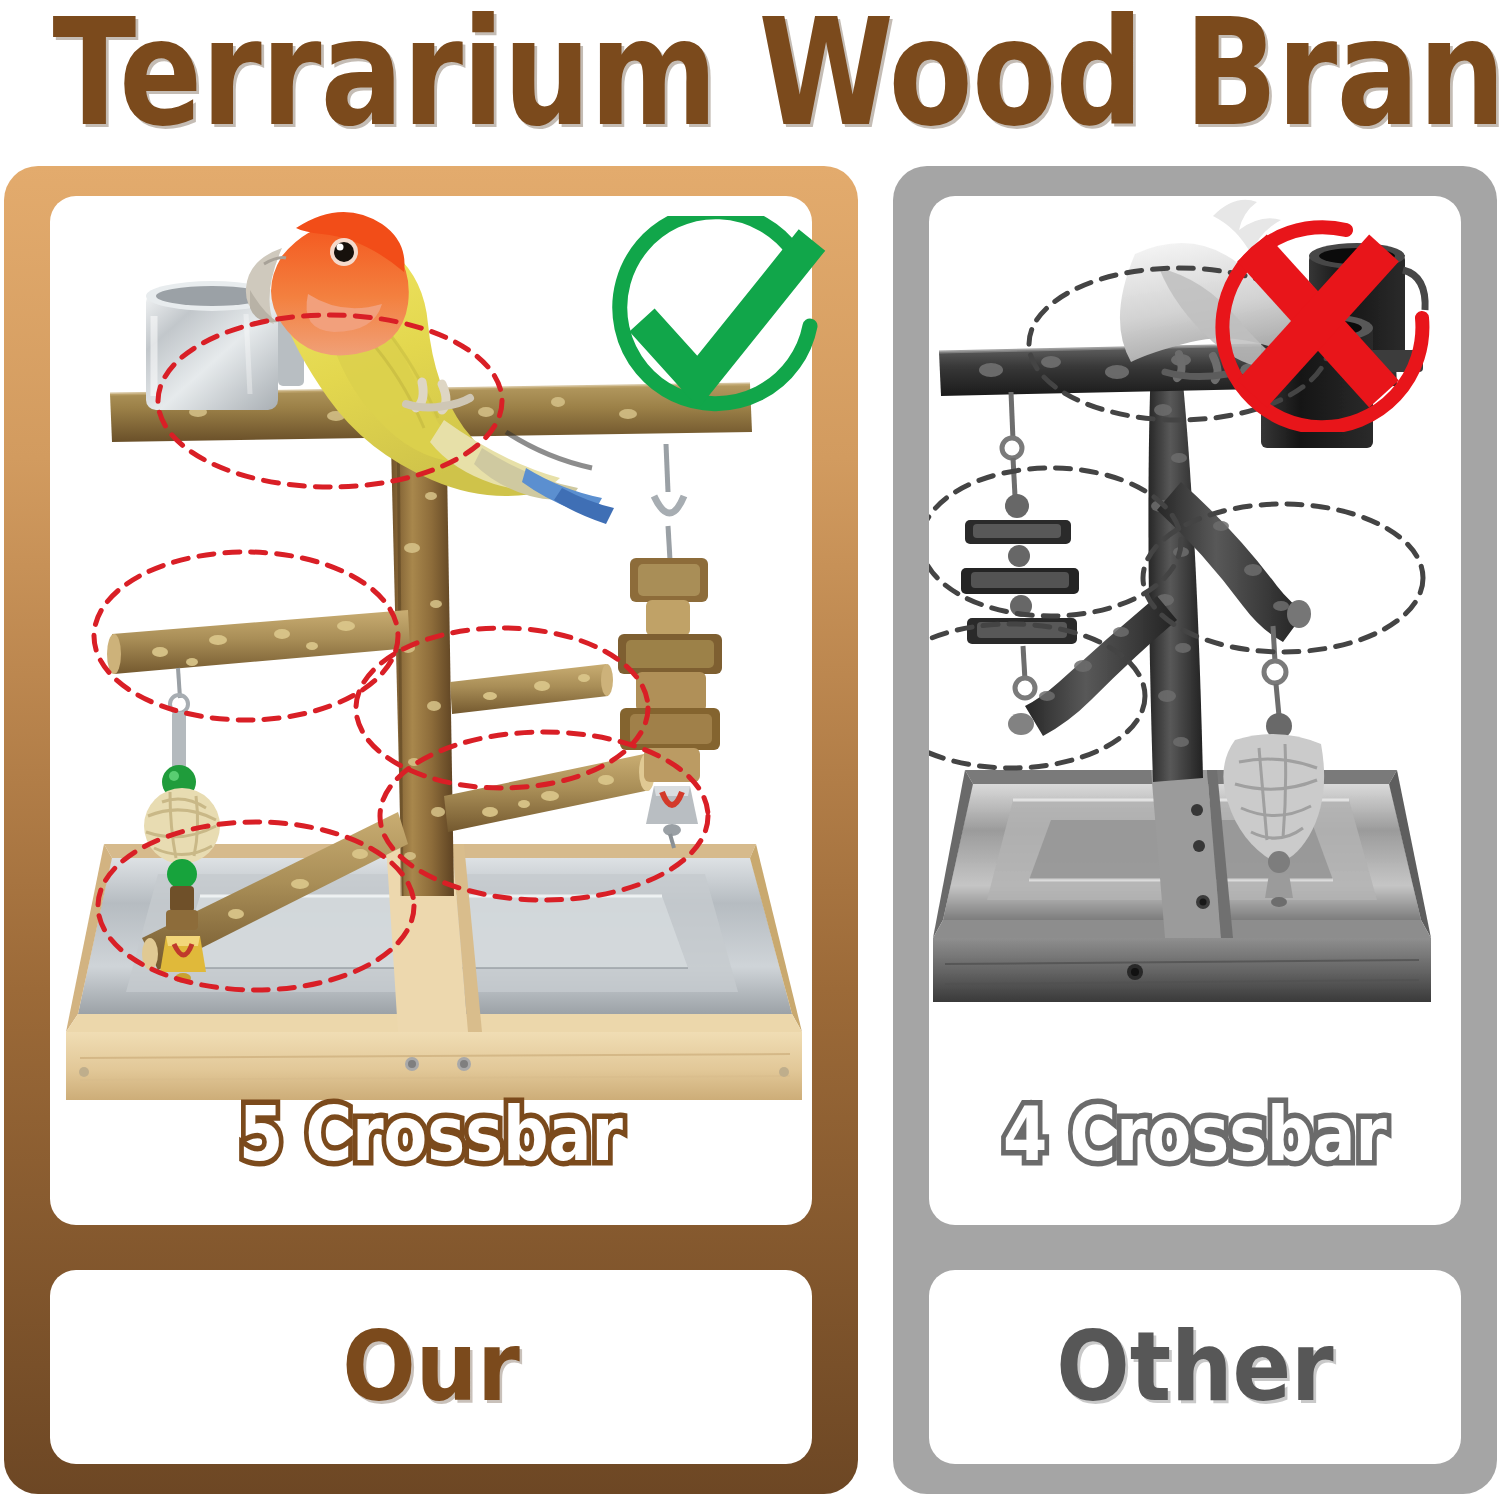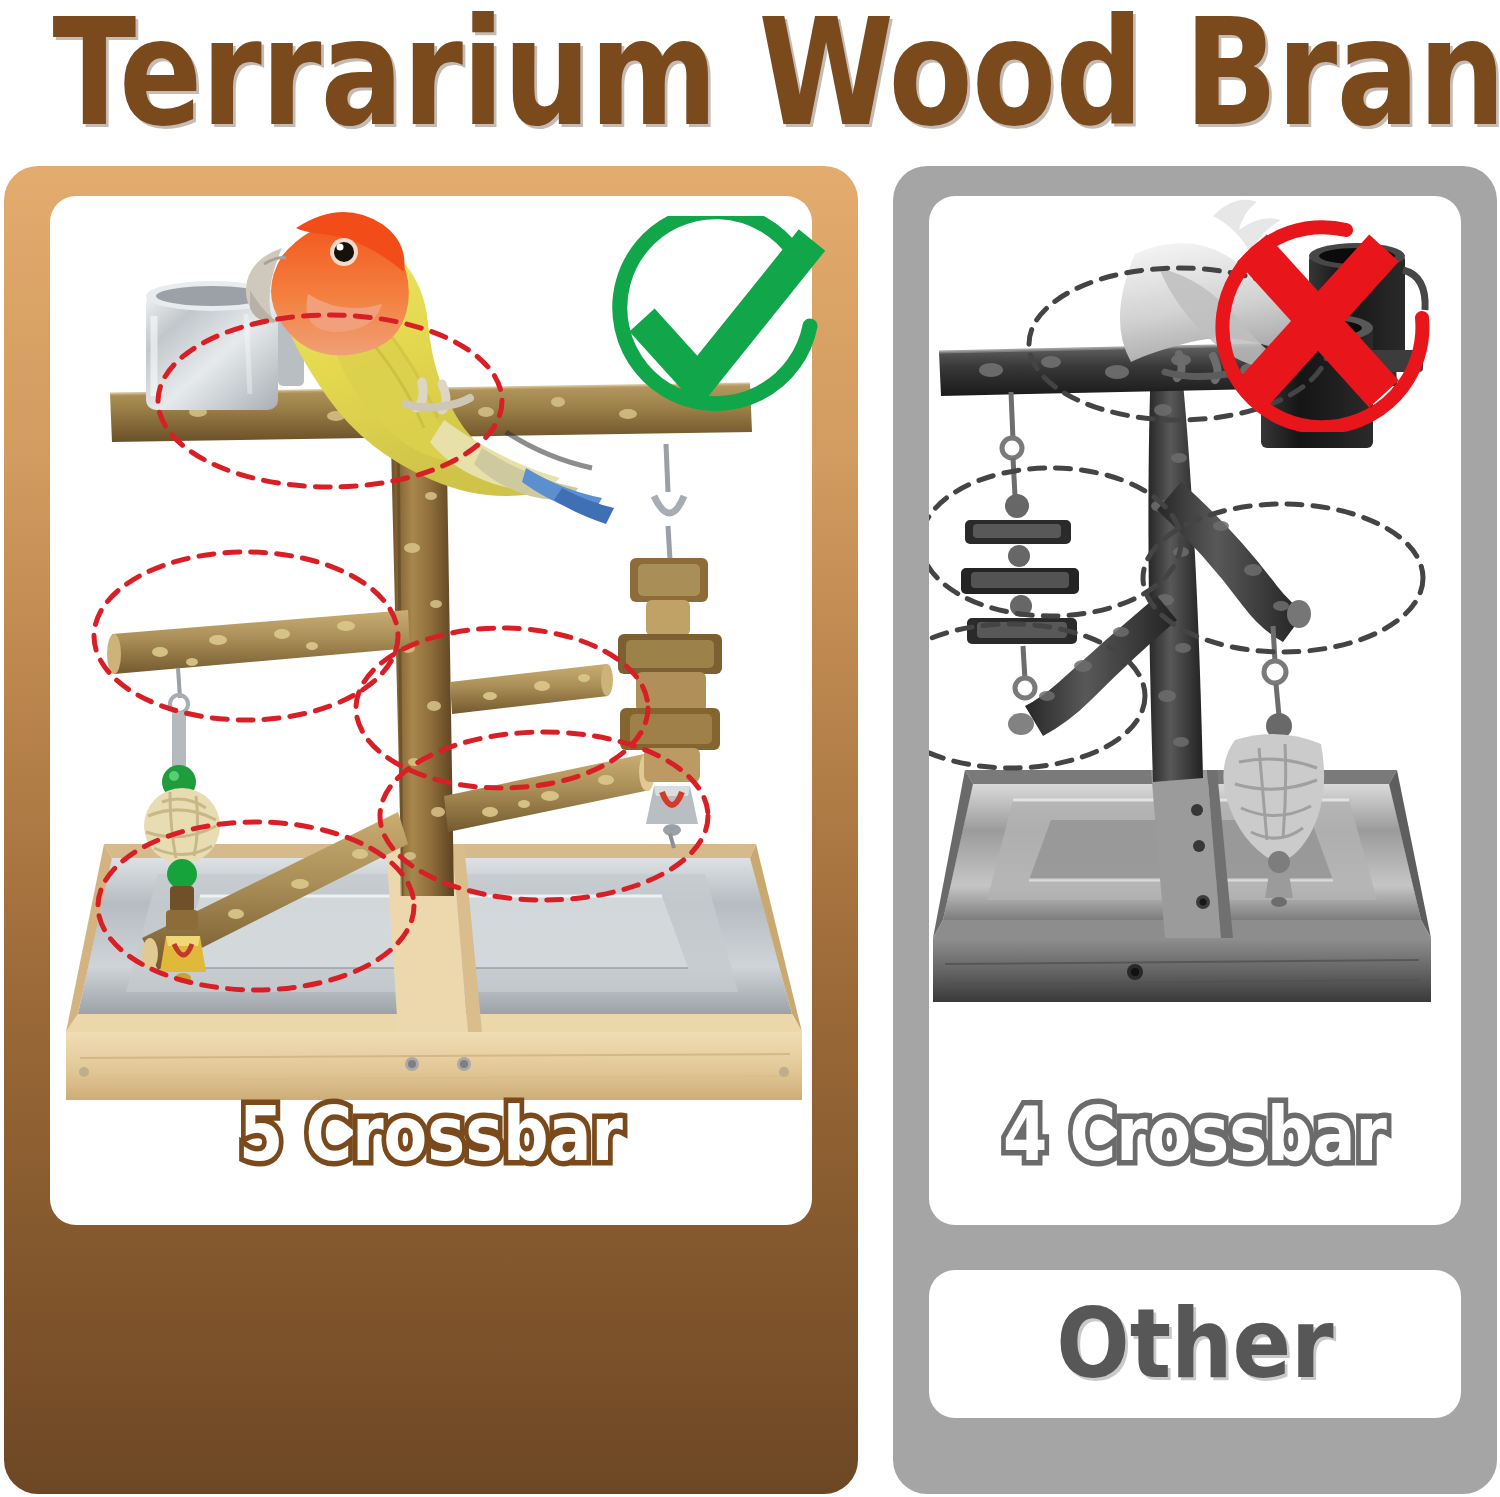--- a/index.html
+++ b/index.html
@@ -36,21 +36,21 @@
   .frame-right {
     left: 893px; top: 166px; width: 604px; height: 1328px;
     background: #a5a5a5;
   }
 
   
   .card { position: absolute; background: #ffffff; border-radius: 26px; overflow: hidden; }
   .card-photo-left  { left: 50px;  top: 196px;  width: 762px; height: 1029px; }
   .card-photo-right { left: 929px; top: 196px;  width: 532px; height: 1029px; }
   .card-cap-left    { left: 50px;  top: 1270px; width: 762px; height: 194px; }
-  .card-cap-right   { left: 929px; top: 1270px; width: 532px; height: 148px; }
+  .card-cap-right   { left: 929px; top: 1270px; width: 532px; height: 194px; }
 
   
   .cap-text {
     width: 100%; height: 100%;
     display: flex; align-items: center; justify-content: center;
     font-family: "DejaVu Sans", sans-serif;
     font-weight: 700; font-size: 96px;
     transform: scaleX(0.9); transform-origin: 50% 50%;
   }
   .cap-our   { color: #7b4a1c; text-shadow: 3px 3px 0 rgba(60,32,8,0.28); }
@@ -333,20 +333,23 @@
         <ellipse cx="196" cy="440" rx="152" ry="84"></ellipse>
         <ellipse cx="452" cy="512" rx="146" ry="80"></ellipse>
         <ellipse cx="494" cy="620" rx="164" ry="84"></ellipse>
         <ellipse cx="206" cy="710" rx="158" ry="84"></ellipse>
       </g>
     </svg>
   </div>
 
   <div class="xbar-label xbar-left">5 Crossbar</div>
 
+  <div class="card card-cap-left">
+    <div class="cap-text cap-our">Our</div>
+  </div>
 
   <div class="badge badge-check">
     <svg width="230" height="215" viewBox="0 0 230 215">
       <path d="M196,36 A96,96 0 1 0 212,110" fill="none" stroke="#11a64a" stroke-width="15" stroke-linecap="round"></path>
       <path d="M44,104 L100,166 L214,24" fill="none" stroke="#11a64a" stroke-width="34" stroke-linecap="butt" stroke-linejoin="miter"></path>
     </svg>
   </div>
 
   <div class="frame frame-right"></div>
 

